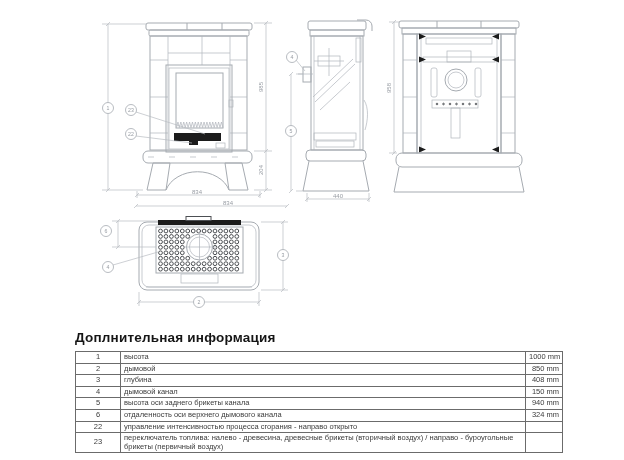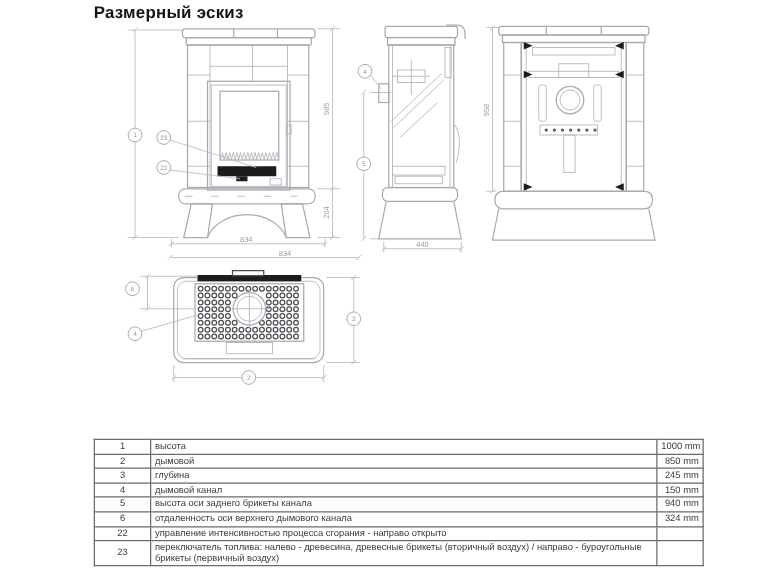--- a/index.html
+++ b/index.html
@@ -24,21 +24,20 @@
   .info-table td{border:1px solid #6b6b6b;padding:1px 3px;line-height:8.6px;vertical-align:middle;}
   .info-table td.c-num{width:38px;text-align:center;}
   .info-table td.c-desc{width:398px;}
   .info-table td.c-val{width:30px;text-align:right;white-space:nowrap;}
 </style>
 </head>
 <body>
 
 <div class="page">
 
-  <h1 class="title" id="title-sketch">Размерный эскиз</h1>
 
   <svg class="sketch" width="624" height="330" viewBox="0 0 624 330">
 
     <g>
 
       <rect class="ln" x="146" y="23" width="106" height="7" rx="2"></rect>
       <line class="ln" x1="187" y1="23" x2="187" y2="30"></line>
       <line class="ln" x1="222" y1="23" x2="222" y2="30"></line>
       <rect class="ln" x="149" y="30" width="100" height="6" rx="1.5"></rect>
 
@@ -367,37 +366,38 @@
     <g class="co">
       <circle cx="283" cy="255" r="5.5"></circle>
       <text x="283" y="255" dy="1.9">3</text>
     </g>
     <g class="co">
       <circle cx="199" cy="302" r="5.5"></circle>
       <text x="199" y="302" dy="1.9">2</text>
     </g>
   </svg>
 
+  <h2 class="title" id="title-info">Доплнительная информация</h2>
 
   <table class="info-table">
     <tbody>
       <tr>
         <td class="c-num">1</td>
         <td class="c-desc">высота</td>
         <td class="c-val">1000 mm</td>
       </tr>
       <tr>
         <td class="c-num">2</td>
         <td class="c-desc">дымовой</td>
         <td class="c-val">850 mm</td>
       </tr>
       <tr>
         <td class="c-num">3</td>
         <td class="c-desc">глубина</td>
-        <td class="c-val">245 mm</td>
+        <td class="c-val">408 mm</td>
       </tr>
       <tr>
         <td class="c-num">4</td>
         <td class="c-desc">дымовой канал</td>
         <td class="c-val">150 mm</td>
       </tr>
       <tr>
         <td class="c-num">5</td>
         <td class="c-desc">высота оси заднего брикеты канала</td>
         <td class="c-val">940 mm</td>

